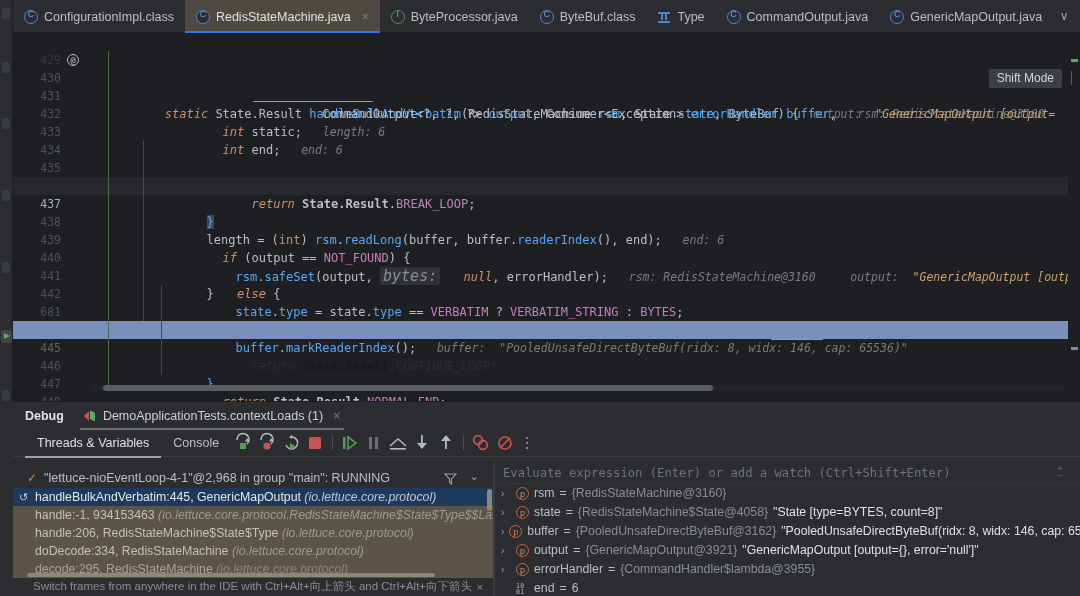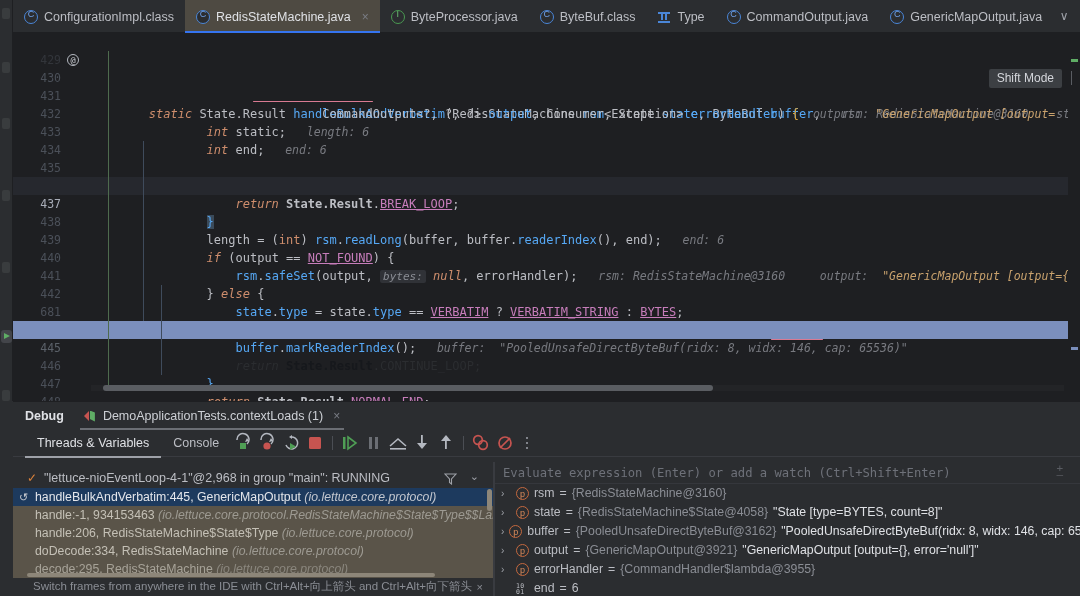--- a/index.html
+++ b/index.html
@@ -120,33 +120,33 @@
   .at-mark {
     position: absolute; left: 54px; top: 3px; width: 12px; height: 12px;
     border: 1.3px solid #b4b8c0; border-radius: 50%; color: #cfd2d8;
     font-size: 8.5px; line-height: 10px; text-align: center;
     font-family: "DejaVu Sans Mono", monospace;
   }
   .ind-line {
     position: absolute; top: 0; bottom: 0; width: 1px; background: #4e6b4e;
   }
   
-  .kw   { color: #cf8e6d; font-style: italic; }
+  .kw   { color: #cf8e6d; font-style: italic; margin-left: 16px; }
   .kw2  { color: #cf8e6d; }
   .fn   { color: #56a8f5; }
   .meth { color: #bcbec4; }
   .typ  { color: #bcbec4; }
-  .cst  { color: #c77dbb; text-decoration: underline; }
+  .cst  { color: #c77dbb; }
   .par  { color: #bcbec4; }
   .brace{ color: #bcbec4; }
   .hint { color: #787a80; font-style: italic; font-size: 11.5px; }
   .hintv{ color: #c9a26d; font-style: italic; font-size: 11.5px; }
   .pbadge {
     background: #303237; color: #8a8d94; border-radius: 2px;
-    padding: 0 3px; font-style: italic; font-size: 11px;
+    padding: 0 3px; font-style: italic; font-size: 15px;
   }
   .brmatch { background: #3a4a5a; }
   .pinkline {
     position: absolute; height: 1.4px; background: #d97a92; border-radius: 1px;
   }
   .reader-mode {
     position: absolute; right: 18px; top: 36px; z-index: 9;
     background: #3c3f43; color: #d4d6db; font-size: 12px;
     padding: 2px 8px 3px 8px; border-radius: 2px;
     font-family: "Liberation Sans", sans-serif;

